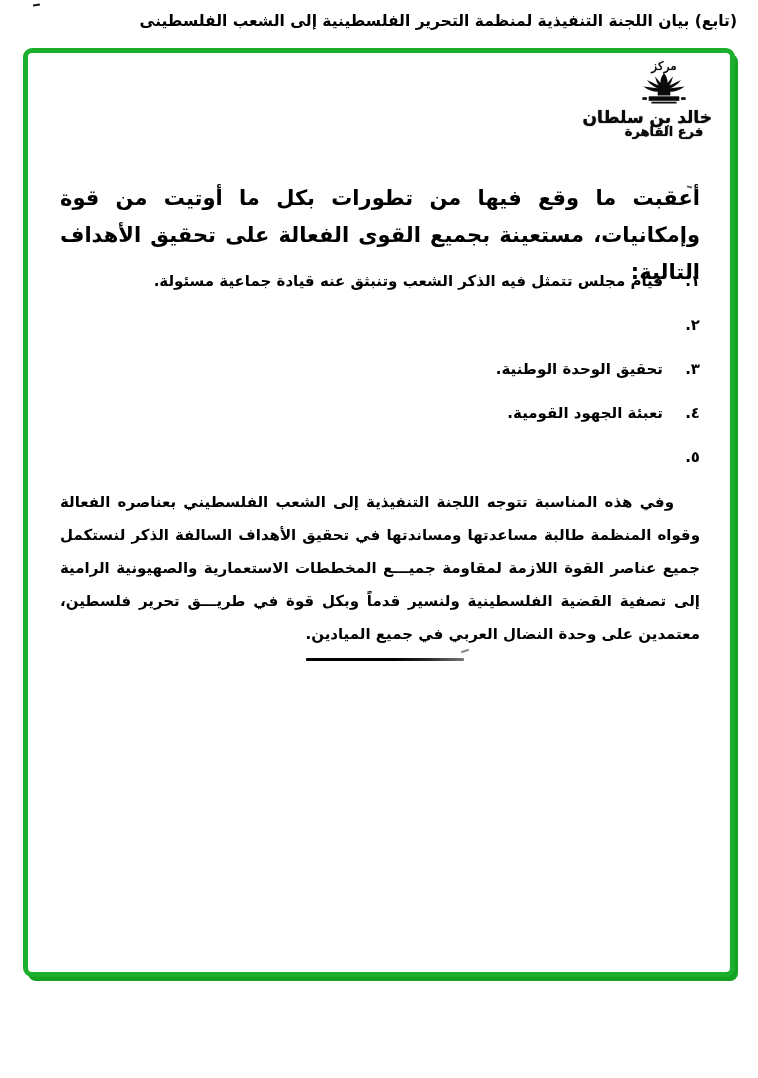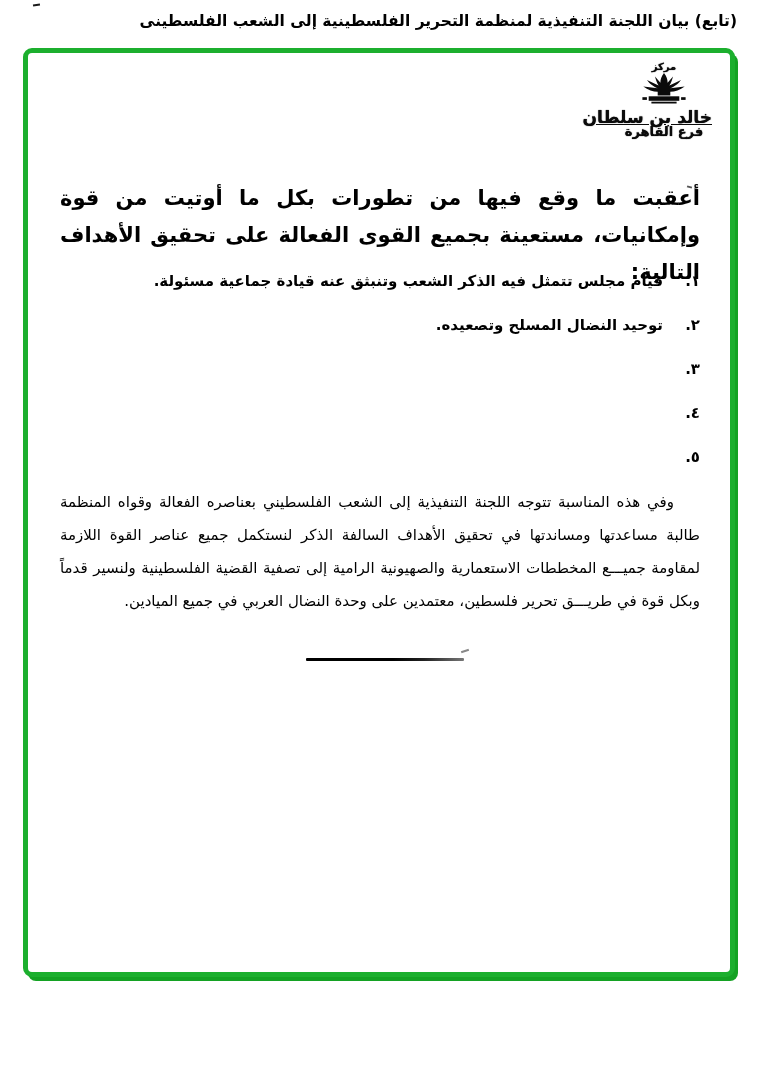--- a/index.html
+++ b/index.html
@@ -16,37 +16,37 @@
   .speck-quote{position:absolute;left:687px;top:186px;width:5px;height:2px;background:#555;transform:rotate(14deg);}
 
   
   .frame{position:absolute;left:23px;top:48px;width:712px;height:929px;box-sizing:border-box;
     border:5px solid #1caf2e;border-radius:9px;background:#fff;
     box-shadow:4px 5px 0 -1px #14a223;}
 
   
   .stamp{position:absolute;left:616px;top:62px;width:96px;text-align:center;direction:rtl;
     color:#0b0b0b;filter:blur(0.25px);}
-  .stamp-top{font-size:10px;font-weight:bold;line-height:9px;text-shadow:0 0 1px #000;}
+  .stamp-top{font-size:12px;font-weight:normal;line-height:9px;text-shadow:0 0 1px #000;}
   .stamp-emblem{margin:1px auto 0;width:46px;height:36px;}
   .stamp-emblem svg{width:46px;height:36px;display:block;}
   .stamp-name{font-size:17px;font-weight:bold;line-height:19px;letter-spacing:-1px;
-    text-shadow:0 0 1px #000;white-space:nowrap;text-decoration:underline;}
+    text-shadow:0 0 1px #000;white-space:nowrap;}
   .stamp-bottom{font-size:13px;font-weight:bold;line-height:9px;text-shadow:0 0 1px #000;}
 
   
   .intro{position:absolute;right:58px;top:180px;width:640px;direction:rtl;
     text-align:justify;font-weight:bold;font-size:21px;line-height:37px;}
   .goals{position:absolute;right:58px;top:270px;width:480px;direction:rtl;}
   .goal-row{display:flex;flex-direction:row;gap:15px;margin-bottom:21px;
     font-weight:bold;font-size:15px;line-height:23px;}
   .goal-num{min-width:22px;text-align:right;}
   .goal-text{white-space:nowrap;}
   .closing{position:absolute;right:58px;top:486px;width:640px;direction:rtl;
-    text-align:justify;font-weight:normal;font-size:15px;line-height:33px;text-indent:26px;}
+    text-align:justify;font-weight:bold;font-size:15px;line-height:33px;text-indent:26px;}
 
   
   .divider{position:absolute;left:306px;top:658px;width:158px;height:3px;
     background:linear-gradient(to right,#000 0%,#000 55%,#222 75%,#777 100%);border-radius:1px;}
   .divider-tick{position:absolute;left:461px;top:650px;width:8px;height:2px;background:#888;transform:rotate(-18deg);}
 </style>
 </head>
 <body>
 
 <div class="page">
@@ -76,27 +76,28 @@
 
   <div class="intro">أعقبت ما وقع فيها من تطورات بكل ما أوتيت من قوة وإمكانيات، مستعينة بجميع القوى الفعالة على تحقيق الأهداف التالية:</div>
 
   <div class="goals">
     <div class="goal-row">
       <span class="goal-num">١.</span>
       <span class="goal-text">قيام مجلس تتمثل فيه الذكر الشعب وتنبثق عنه قيادة جماعية مسئولة.</span>
     </div>
     <div class="goal-row">
       <span class="goal-num">٢.</span>
-      <span class="goal-text">توحيد النضال المسلح وتصعيده.</span>
     </div>
     <div class="goal-row">
       <span class="goal-num">٣.</span>
+      <span class="goal-text">تحقيق الوحدة الوطنية.</span>
     </div>
     <div class="goal-row">
       <span class="goal-num">٤.</span>
+      <span class="goal-text">تعبئة الجهود القومية.</span>
     </div>
     <div class="goal-row">
       <span class="goal-num">٥.</span>
     </div>
   </div>
 
   <div class="closing">وفي هذه المناسبة تتوجه اللجنة التنفيذية إلى الشعب الفلسطيني بعناصره الفعالة وقواه المنظمة طالبة مساعدتها ومساندتها في تحقيق الأهداف السالفة الذكر لنستكمل جميع عناصر القوة اللازمة لمقاومة جميـــع المخططات الاستعمارية والصهيونية الرامية إلى تصفية القضية الفلسطينية ولنسير قدماً وبكل قوة في طريـــق تحرير فلسطين، معتمدين على وحدة النضال العربي في جميع الميادين.</div>
 
   <div class="divider-tick"></div>
   <div class="divider"></div>

